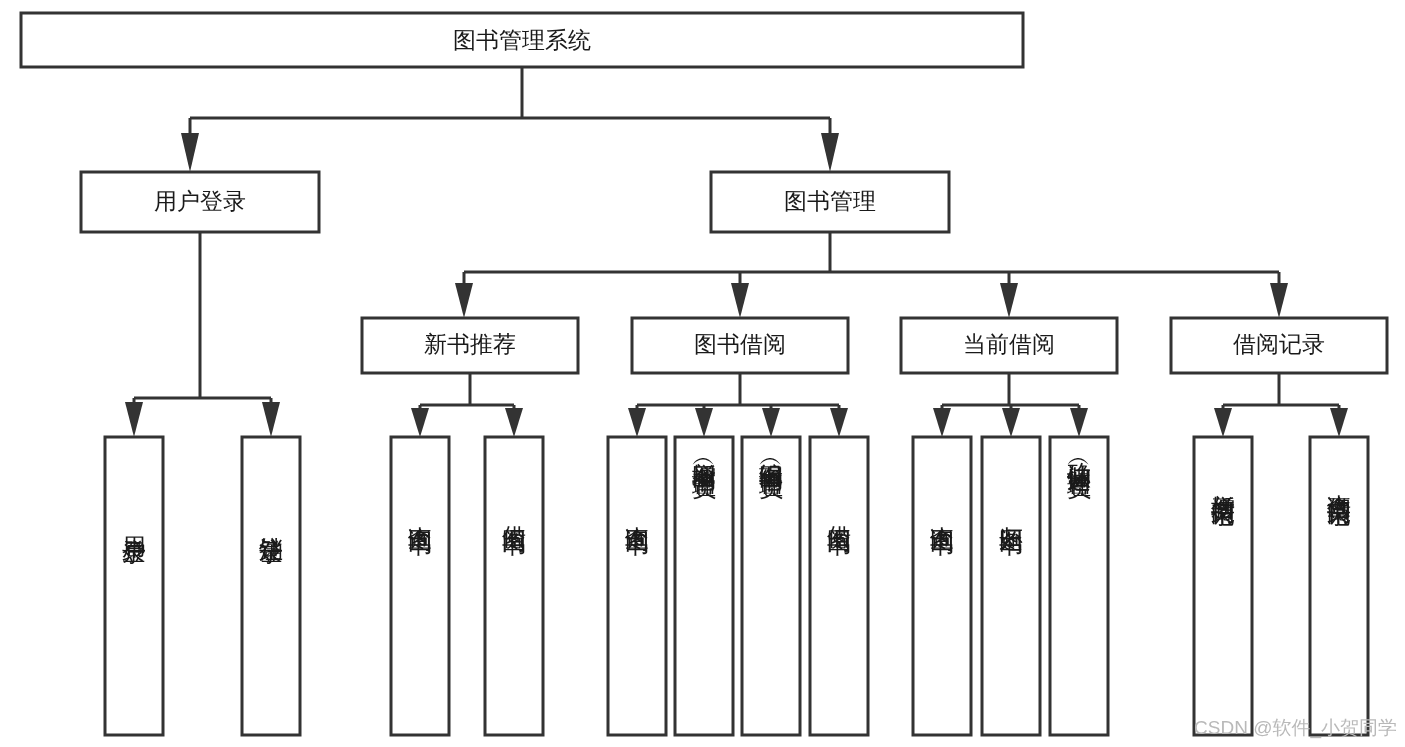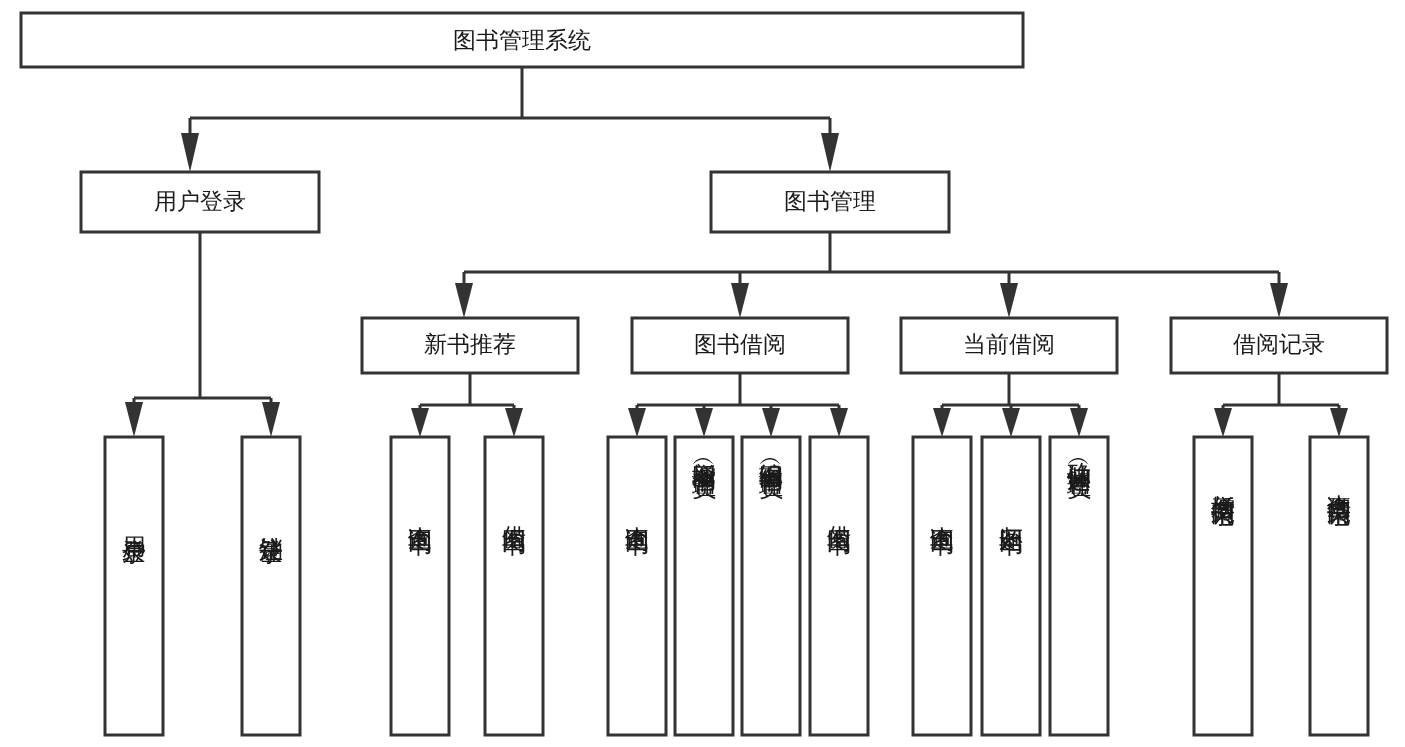--- a/index.html
+++ b/index.html
@@ -258,14 +258,15 @@
   <div class="vert-text-wrap" style="left:1050px; top:443px; width:58px; height:292px;">
     <span class="vert-text">确认归还（管理员）</span>
   </div>
   <div class="vert-text-wrap" style="left:1194px; top:475px; width:58px; height:260px;">
     <span class="vert-text">新增借阅记录</span>
   </div>
   <div class="vert-text-wrap" style="left:1310px; top:475px; width:58px; height:260px;">
     <span class="vert-text">查询借阅记录</span>
   </div>
 
+  <div class="watermark">CSDN @软件_小贺同学</div>
 
 </div>
 
 </body></html>

